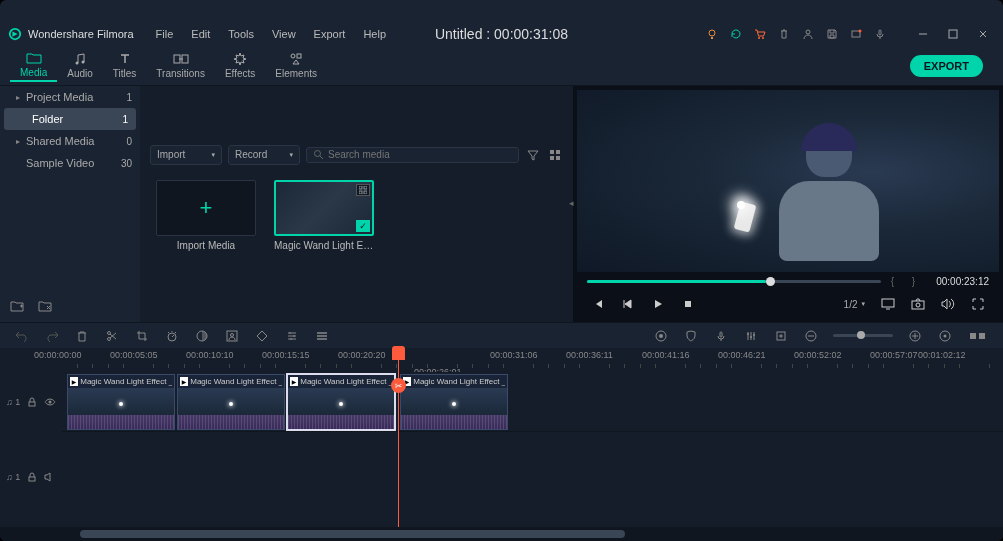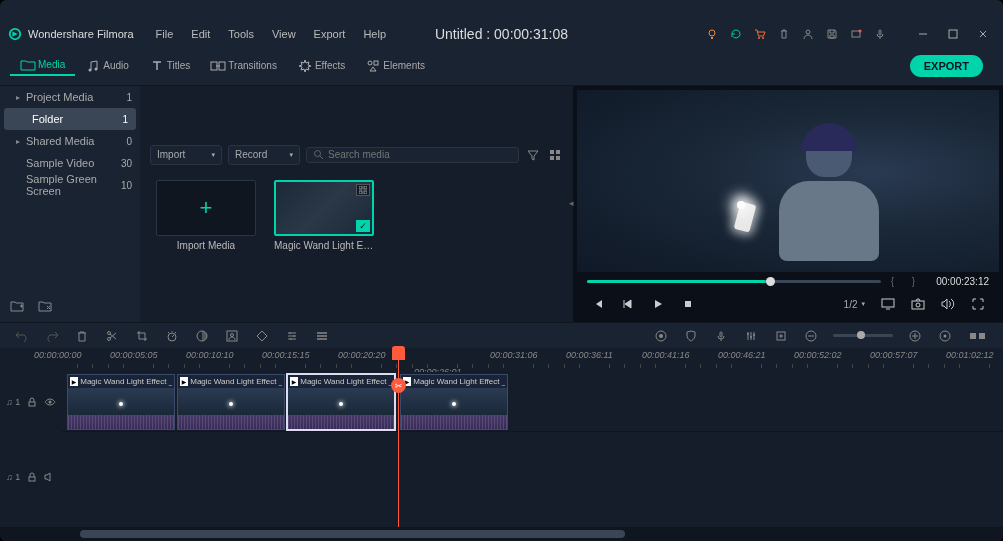--- a/index.html
+++ b/index.html
@@ -14,21 +14,21 @@
   .titlebar .spacer { flex: 1; }
   .titlebar .doc-title { font-size: 14px; color: #ddd; position: absolute; left: 50%; transform: translateX(-50%); }
   .titlebar .title-icon { width: 18px; height: 18px; display: flex; align-items: center; justify-content: center; color: #888; cursor: pointer; }
   .titlebar .title-icon.accent { color: #e88a3c; }
   .titlebar .title-icon.green { color: #00d4aa; }
   .titlebar .title-icon.cart { color: #ff6b35; }
   .titlebar .win-ctrl { width: 24px; height: 18px; display: flex; align-items: center; justify-content: center; color: #aaa; cursor: pointer; }
 
   
   .toolbar { height: 40px; background: #1a2332; display: flex; align-items: center; padding: 0 10px; border-bottom: 1px solid #0f1620; }
-  .tool-tab { display: flex; align-items: center; gap: 2px; padding: 2px 10px; cursor: pointer; color: #aaa; font-size: 10px; }
+  .tool-tab { display: flex; flex-direction: column; align-items: center; gap: 2px; padding: 2px 10px; cursor: pointer; color: #aaa; font-size: 10px; }
   .tool-tab.active { color: #00d4aa; border-bottom: 2px solid #00d4aa; }
   .tool-tab .ico { width: 16px; height: 14px; display: flex; align-items: center; justify-content: center; }
   .export-btn { margin-left: auto; margin-right: 10px; background: #00d4aa; color: #0a1520; font-weight: bold; font-size: 11px; padding: 5px 14px; border-radius: 12px; cursor: pointer; border: none; }
 
   
   .upper { height: 236px; display: flex; background: #151d2a; }
   .sidebar { width: 140px; background: #1a2332; display: flex; flex-direction: column; }
   .side-item { display: flex; align-items: center; height: 22px; padding: 0 8px 0 16px; font-size: 11px; color: #aaa; cursor: pointer; }
   .side-item .caret { width: 8px; margin-right: 2px; font-size: 8px; color: #888; }
   .side-item .lbl { flex: 1; }
@@ -81,21 +81,21 @@
   .tl-tool.dis { color: #555; }
   .tl-toolbar .grow { flex: 1; }
   .zoom-slider { width: 60px; height: 3px; background: #3a4556; position: relative; border-radius: 2px; }
   .zoom-slider .zthumb { position: absolute; left: 40%; top: -3px; width: 8px; height: 8px; background: #aaa; border-radius: 50%; }
   .tl-tool.wide { width: 22px; }
 
   
   .timeline { flex: 1; background: #151d2a; display: flex; flex-direction: column; position: relative; }
   .ruler { height: 24px; display: flex; align-items: flex-start; padding-left: 62px; position: relative; overflow: hidden; }
   .ruler-tick { position: absolute; top: 2px; font-size: 9px; color: #888; }
-  .ruler-tick .tmark { display: block; text-align: left; font-style: italic; }
+  .ruler-tick .tmark { display: block; text-align: left; }
   .ruler-minor { position: absolute; top: 16px; width: 1px; height: 4px; background: #444; }
   .playhead { position: absolute; top: 0; bottom: 14px; width: 1px; background: #ff5a3c; z-index: 10; }
   .playhead-head { position: absolute; top: -2px; left: -6px; width: 13px; height: 14px; background: #ff5a3c; border-radius: 3px 3px 0 0; }
   .playhead-cut { position: absolute; top: 30px; left: -7px; width: 15px; height: 15px; background: #ff5a3c; border-radius: 50%; display: flex; align-items: center; justify-content: center; color: #fff; font-size: 9px; }
 
   .tracks { flex: 1; position: relative; padding-left: 62px; }
   .track-header { position: absolute; left: 6px; width: 52px; height: 60px; display: flex; align-items: center; gap: 6px; color: #888; font-size: 9px; }
   .track-header.audio { height: 22px; }
   .track-header .th-ico { width: 12px; height: 12px; display: flex; align-items: center; justify-content: center; }
   .video-track { height: 60px; position: relative; border-bottom: 1px solid #0f1620; }
@@ -272,25 +272,20 @@
       </div>
       <div class="side-item">
         <span class="caret">▸</span>
         <span class="lbl">Shared Media</span>
         <span class="cnt">0</span>
       </div>
       <div class="side-item">
         <span class="caret"></span>
         <span class="lbl">Sample Video</span>
         <span class="cnt">30</span>
-      </div>
-      <div class="side-item">
-        <span class="caret"></span>
-        <span class="lbl">Sample Green Screen</span>
-        <span class="cnt">10</span>
       </div>
       <div class="sidebar-footer">
         <span class="fico">
             <svg width="14" height="12" viewBox="0 0 14 12">
               <path d="M1 2h4l1 1h7v8H1z M10 6h3M11.5 4.5v3" fill="none" stroke="currentColor"></path>
             </svg>
           </span>
         <span class="fico">
             <svg width="14" height="12" viewBox="0 0 14 12">
               <path d="M1 2h4l1 1h7v8H1z M9 6l3 3M12 6l-3 3" fill="none" stroke="currentColor"></path>
@@ -630,21 +625,21 @@
         <div class="ruler-minor" style="left: 852.4px;"></div>
         <div class="ruler-minor" style="left: 867.6px;"></div>
         <div class="ruler-minor" style="left: 882.8px;"></div>
         <div class="ruler-tick" style="left: 870px;">
           <span class="tmark">00:00:57:07</span>
         </div>
         <div class="ruler-minor" style="left: 913.2px;"></div>
         <div class="ruler-minor" style="left: 928.4px;"></div>
         <div class="ruler-minor" style="left: 943.6px;"></div>
         <div class="ruler-minor" style="left: 958.8px;"></div>
-        <div class="ruler-tick" style="left: 946px;">
+        <div class="ruler-tick" style="left: 918px;">
           <span class="tmark">00:01:02:12</span>
         </div>
         <div class="ruler-minor" style="left: 989.2px;"></div>
       </div>
 
     <div class="playhead" style="left:398px;">
       <div class="playhead-head"></div>
       <div class="playhead-cut">✂</div>
     </div>
 

